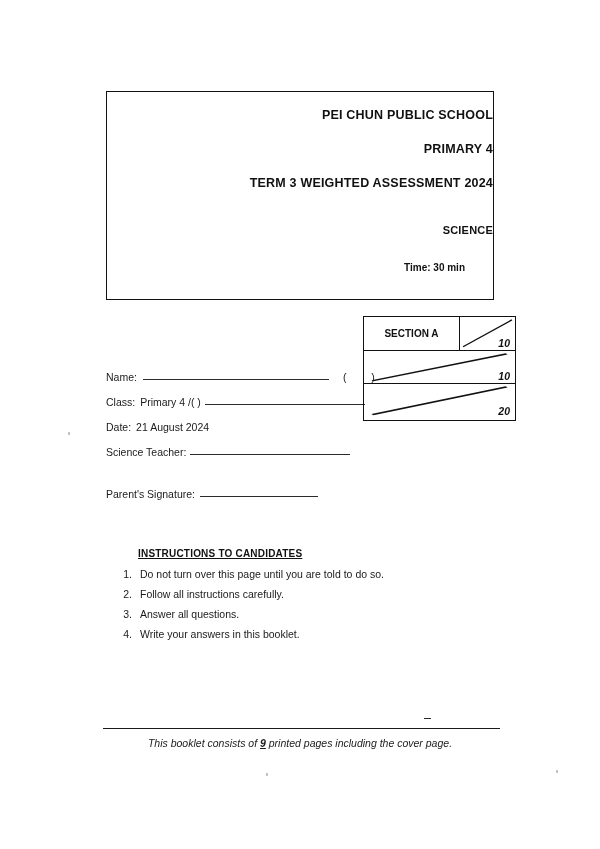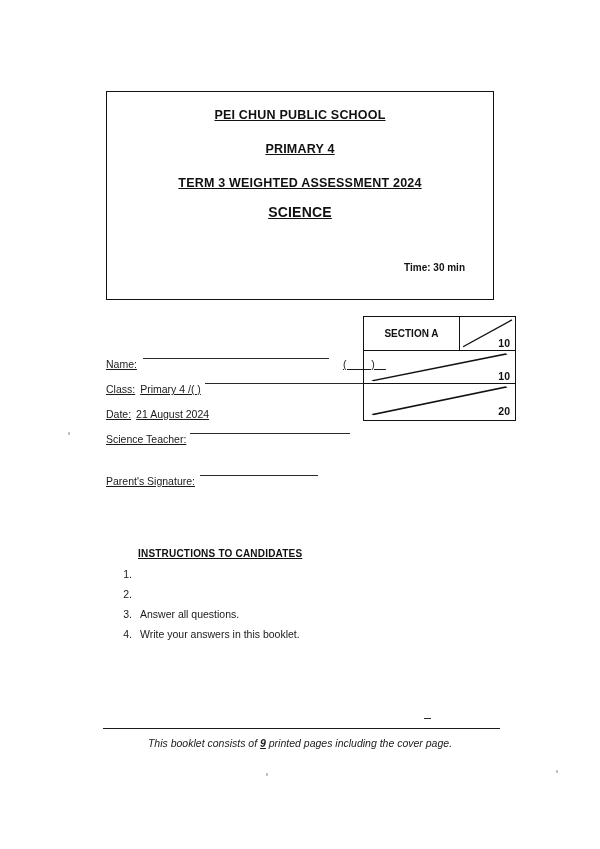--- a/index.html
+++ b/index.html
@@ -26,54 +26,52 @@
     top: 91px;
     width: 388px;
     height: 209px;
     border: 1.6px solid #111;
     box-sizing: border-box;
   }
   .header-line {
     position: absolute;
     left: 0;
     width: 100%;
-    text-align: center;
+    text-align: right;
     font-weight: bold;
     color: #111;
     letter-spacing: 0.2px;
-    text-decoration: underline;
   }
   .hl-school { top: 16px;  font-size: 12.5px; }
   .hl-level  { top: 50px;  font-size: 12.5px; }
   .hl-exam   { top: 84px;  font-size: 12.5px; }
-  .hl-subject{ top: 112px; font-size: 14px; }
+  .hl-subject{ top: 132px; font-size: 11px; }
   .hl-time {
     position: absolute;
     right: 28px;
     top: 170px;
     font-size: 10px;
     font-weight: bold;
     color: #111;
   }
 
   
   .particulars {
     position: absolute;
     left: 106px;
     top: 358px;
     width: 250px;
     font-size: 10.5px;
     color: #1a1a1a;
   }
   .prow {
     display: flex;
-    align-items: flex-start;
+    align-items: flex-end;
     height: 25px;
     white-space: nowrap;
-    text-decoration: underline;
   }
   .plabel { flex: none; }
   .pvalue { flex: none; padding-left: 5px; }
   .rule-fixed-long { flex: none; width: 186px; border-bottom: 1px solid #2b2b2b; margin: 0 4px 3px 6px; }
   .rule-fixed-med  { flex: none; width: 160px; border-bottom: 1px solid #2b2b2b; margin: 0 4px 3px 4px; }
   .rule-fixed-short{ flex: none; width: 118px; border-bottom: 1px solid #2b2b2b; margin: 0 4px 3px 5px; }
   .paren { flex: none; padding-left: 10px; letter-spacing: 11px; }
   .prow-sig { height: 25px; margin-top: 17px; }
 
   
@@ -104,20 +102,21 @@
     font-size: 10px;
     font-weight: bold;
     color: #111;
     box-sizing: border-box;
     border-right: 1.6px solid #111;
   }
   .marks-score {
     flex: 1 1 auto;
     position: relative;
     overflow: hidden;
+    font-style: italic;
   }
   .marks-score .slash {
     position: absolute;
     left: 0;
     top: 0;
     width: 100%;
     height: 100%;
   }
   .marks-score .total {
     position: absolute;
@@ -273,23 +272,25 @@
         <span class="total">20</span>
       </div>
     </div>
 
   </div>
 
   <div class="instructions-heading">INSTRUCTIONS TO CANDIDATES</div>
   <ul class="instructions-list">
     <li>
       <span class="inum">1.</span>
+      <span class="itext">Do not turn over this page until you are told to do so.</span>
     </li>
     <li>
       <span class="inum">2.</span>
+      <span class="itext">Follow all instructions carefully.</span>
     </li>
     <li>
       <span class="inum">3.</span>
       <span class="itext">Answer all questions.</span>
     </li>
     <li>
       <span class="inum">4.</span>
       <span class="itext">Write your answers in this booklet.</span>
     </li>
   </ul>

